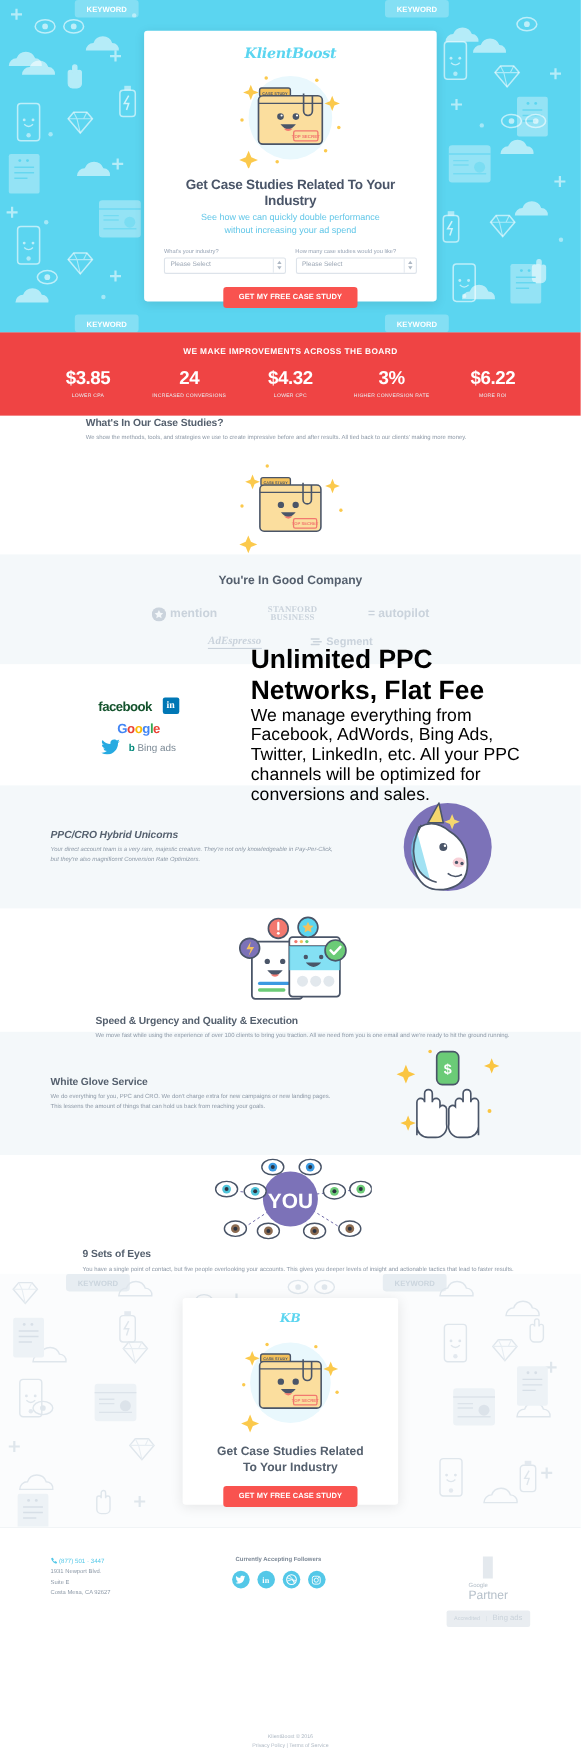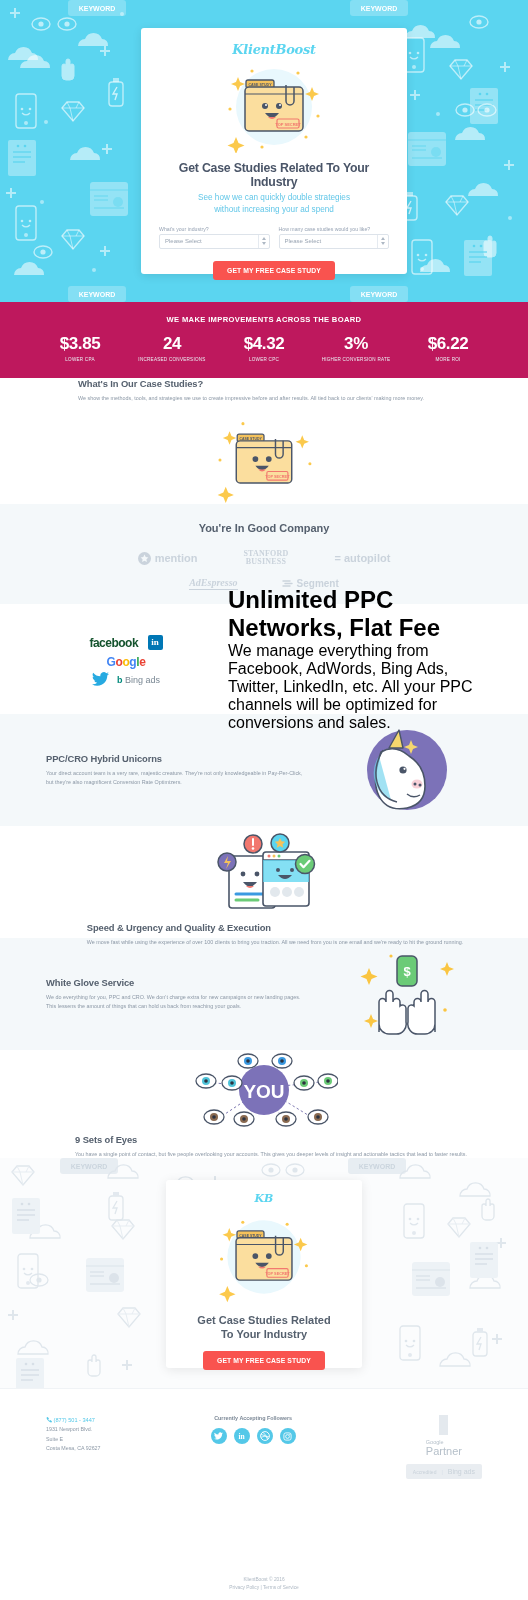--- a/index.html
+++ b/index.html
@@ -2,41 +2,41 @@
 <html><head>
 <meta charset="utf-8">
 <style>
   *{box-sizing:border-box;margin:0;padding:0;}
   body{width:528px;height:1600px;font-family:"Liberation Sans",sans-serif;background:#fff;overflow:hidden;}
   .page{width:528px;height:1600px;position:relative;}
 
   
   .hero{position:relative;height:302px;background:#5BD5F0;overflow:hidden;}
   .hero-pattern{position:absolute;inset:0;opacity:1;}
-  .hero-card{position:absolute;left:141px;top:28px;width:266px;height:246px;background:#fff;border-radius:3px;
+  .hero-card{position:absolute;left:131px;top:28px;width:266px;height:246px;background:#fff;border-radius:3px;
              box-shadow:0 2px 10px rgba(0,0,0,.10);text-align:center;padding:14px 18px 0;}
   .kb-logo{font-family:"DejaVu Serif",serif;font-style:italic;font-weight:bold;color:#5BD5F0;font-size:13px;letter-spacing:-.3px;}
   .folder-wrap{height:96px;display:flex;align-items:center;justify-content:center;margin-top:2px;}
   .hero-h1{font-size:12.3px;font-weight:bold;color:#4A5568;margin-top:6px;letter-spacing:-.2px;}
   .hero-sub{font-size:8.2px;color:#63C7E8;line-height:1.45;margin-top:3px;}
   .form-row{display:flex;gap:9px;margin-top:10px;text-align:left;}
   .fld{flex:1;}
   .fld-label{font-size:5.2px;color:#97A3B4;margin-bottom:2px;display:block;}
   .sel{position:relative;height:15px;border:1px solid #DDE3EA;border-radius:2px;background:#fff;
        display:flex;align-items:center;padding:0 14px 0 5px;font-size:6px;color:#9AA5B3;}
   .sel .spin{position:absolute;right:0;top:0;bottom:0;width:11px;border-left:1px solid #E5EAF0;display:flex;
              flex-direction:column;align-items:center;justify-content:center;gap:2px;}
   .spin i{display:block;width:0;height:0;border-left:2.5px solid transparent;border-right:2.5px solid transparent;}
   .spin i.up{border-bottom:3px solid #AEB8C4;}
   .spin i.dn{border-top:3px solid #AEB8C4;}
   .cta{display:inline-block;background:#F9534F;color:#fff;font-size:6.8px;font-weight:bold;
        padding:6px 14px;border-radius:3px;margin-top:12px;border:none;letter-spacing:.1px;cursor:pointer;}
 
   
-  .stats{background:#be185d;color:#fff;height:76px;padding-top:13px;text-align:center;}
+  .stats{background:#ef4444;color:#fff;height:76px;padding-top:13px;text-align:center;}
   .stats-title{font-size:7.6px;font-weight:bold;letter-spacing:.35px;}
   .stats-row{display:flex;justify-content:center;gap:0;margin-top:10px;}
   .stat{width:92px;}
   .stat-num{font-size:17px;font-weight:bold;letter-spacing:-.4px;}
   .stat-lbl{font-size:4.6px;letter-spacing:.25px;margin-top:3px;color:#EAEFF3;}
 
   
   .sec{display:flex;align-items:center;padding:0 46px;}
   .sec.white{background:#fff;flex-direction:column;}
   .sec.grey{background:#F4F8FA;}
@@ -226,21 +226,21 @@
             <circle cx="62" cy="44" r="1" fill="#fff"></circle>
           <path d="M47 52 q7 9 14 0z" fill="#4A5568"></path>
           <path d="M50 56 q4 4 8 0z" fill="#F2786F"></path>
           <rect x="59" y="58" width="22" height="9" rx="1.5" fill="none" stroke="#F2786F" stroke-width="1.2"></rect>
           <text x="70" y="64.5" font-size="4" font-weight="bold" fill="#F2786F" text-anchor="middle" font-family="Liberation Sans">TOP SECRET</text>
         </svg>
       </div>
 
       <h1 class="hero-h1">Get Case Studies Related To Your Industry</h1>
       <div class="hero-sub">
-        <span>See how we can quickly double strategies</span><br>
+        <span>See how we can quickly double performance</span><br>
         <span>without increasing your ad spend</span>
       </div>
 
       <div class="form-row">
         <div class="fld">
           <label class="fld-label">What's your industry?</label>
           <div class="sel">
             <span>Please Select</span>
             <span class="spin">
                 <i class="up"></i>
@@ -360,21 +360,21 @@
         </svg>
         <span class="bing"><b>b</b>&nbsp;<span>Bing ads</span></span>
       </div>
     </div>
     <div class="sec-txt" style="padding-left:22px;">
       <h2>Unlimited PPC Networks, Flat Fee</h2>
       <p>We manage everything from Facebook, AdWords, Bing Ads, Twitter, LinkedIn, etc. All your PPC channels will be optimized for conversions and sales.</p>
     </div>
   </section>
 
-  <section class="sec grey" style="height:112px;">
+  <section class="sec grey" style="height:112px;font-style:italic;">
     <div class="sec-txt" style="padding-right:26px;">
       <h2>PPC/CRO Hybrid Unicorns</h2>
       <p>Your direct account team is a very rare, majestic creature. They're not only knowledgeable in Pay-Per-Click, but they're also magnificent Conversion Rate Optimizers.</p>
     </div>
     <div class="sec-art">
       <svg width="96" height="96" viewBox="0 0 96 96">
         <circle cx="48" cy="48" r="40" fill="#7C72B8"></circle>
         <path d="M30 26 l10 -18 4 18z" fill="#F5D76E" stroke="#4A5568" stroke-width="1.4" stroke-linejoin="round"></path>
         <path d="M22 30 q14 -8 28 4 q16 10 16 30 q0 18 -18 22 q-20 4 -28 -12 q-8 -16 2 -44z" fill="#fff" stroke="#4A5568" stroke-width="1.6"></path>
         <path d="M26 32 q22 -6 34 22 q10 24 -6 34" fill="#fff" opacity=".0"></path>

